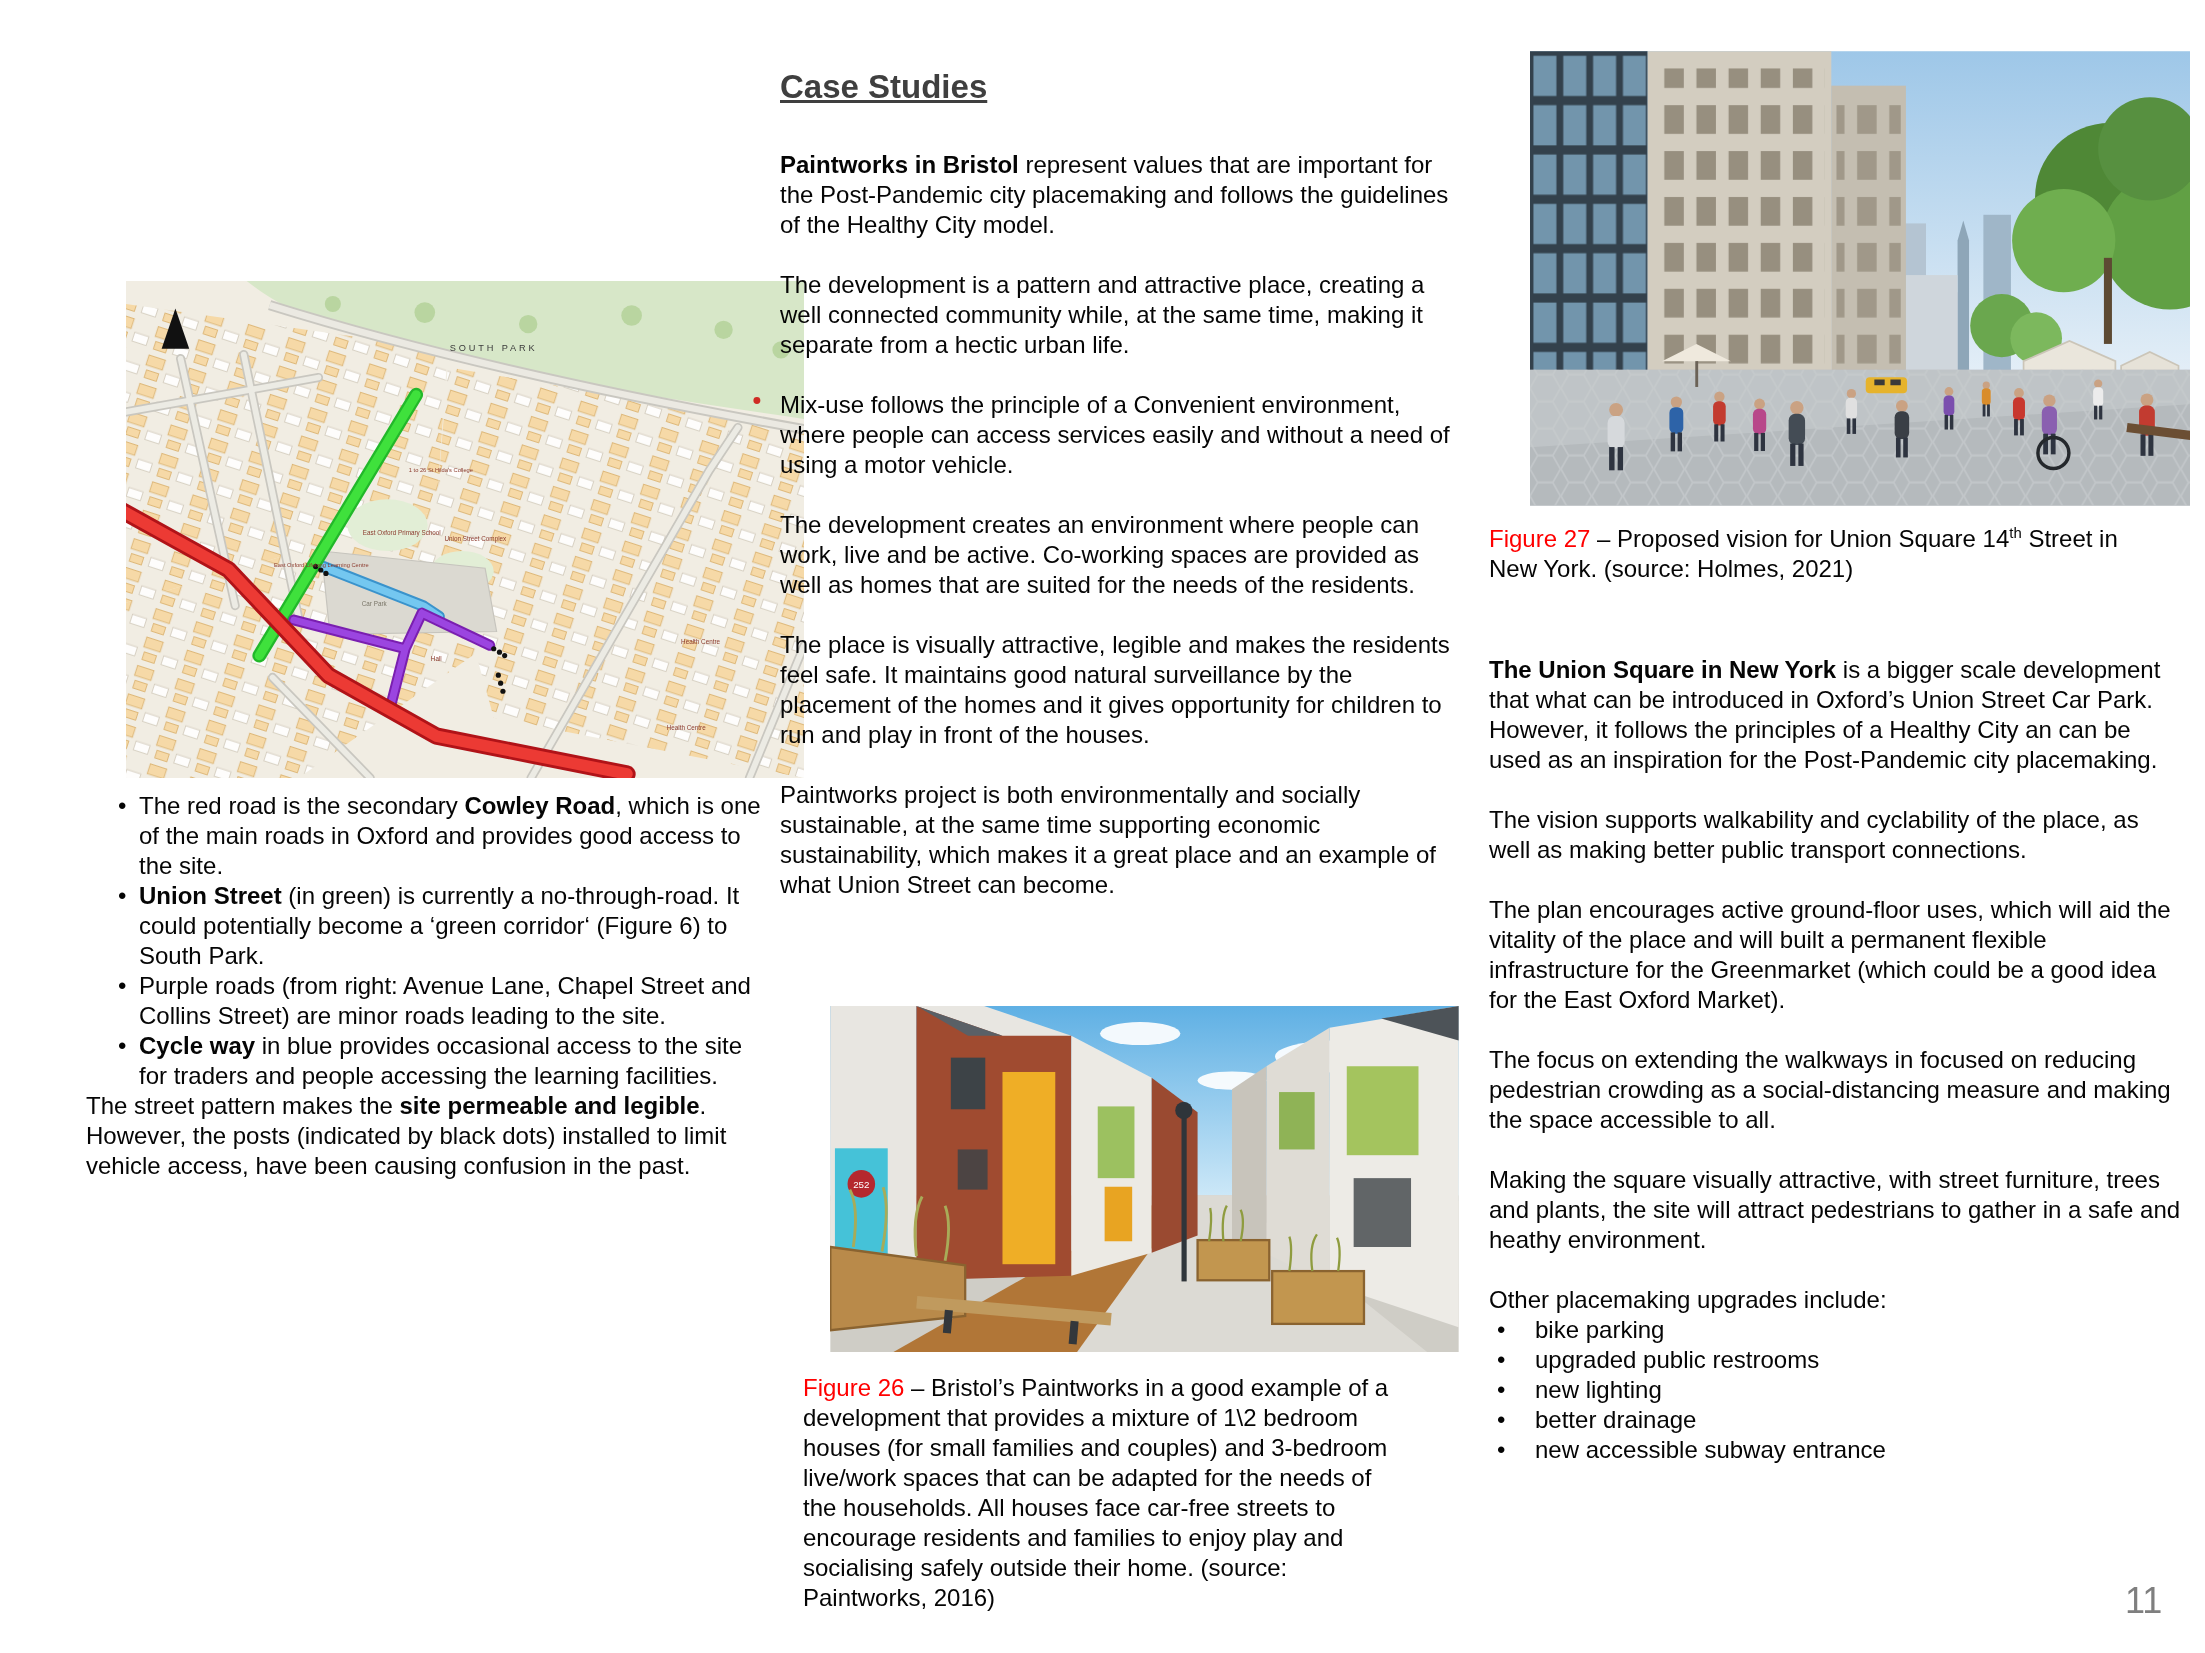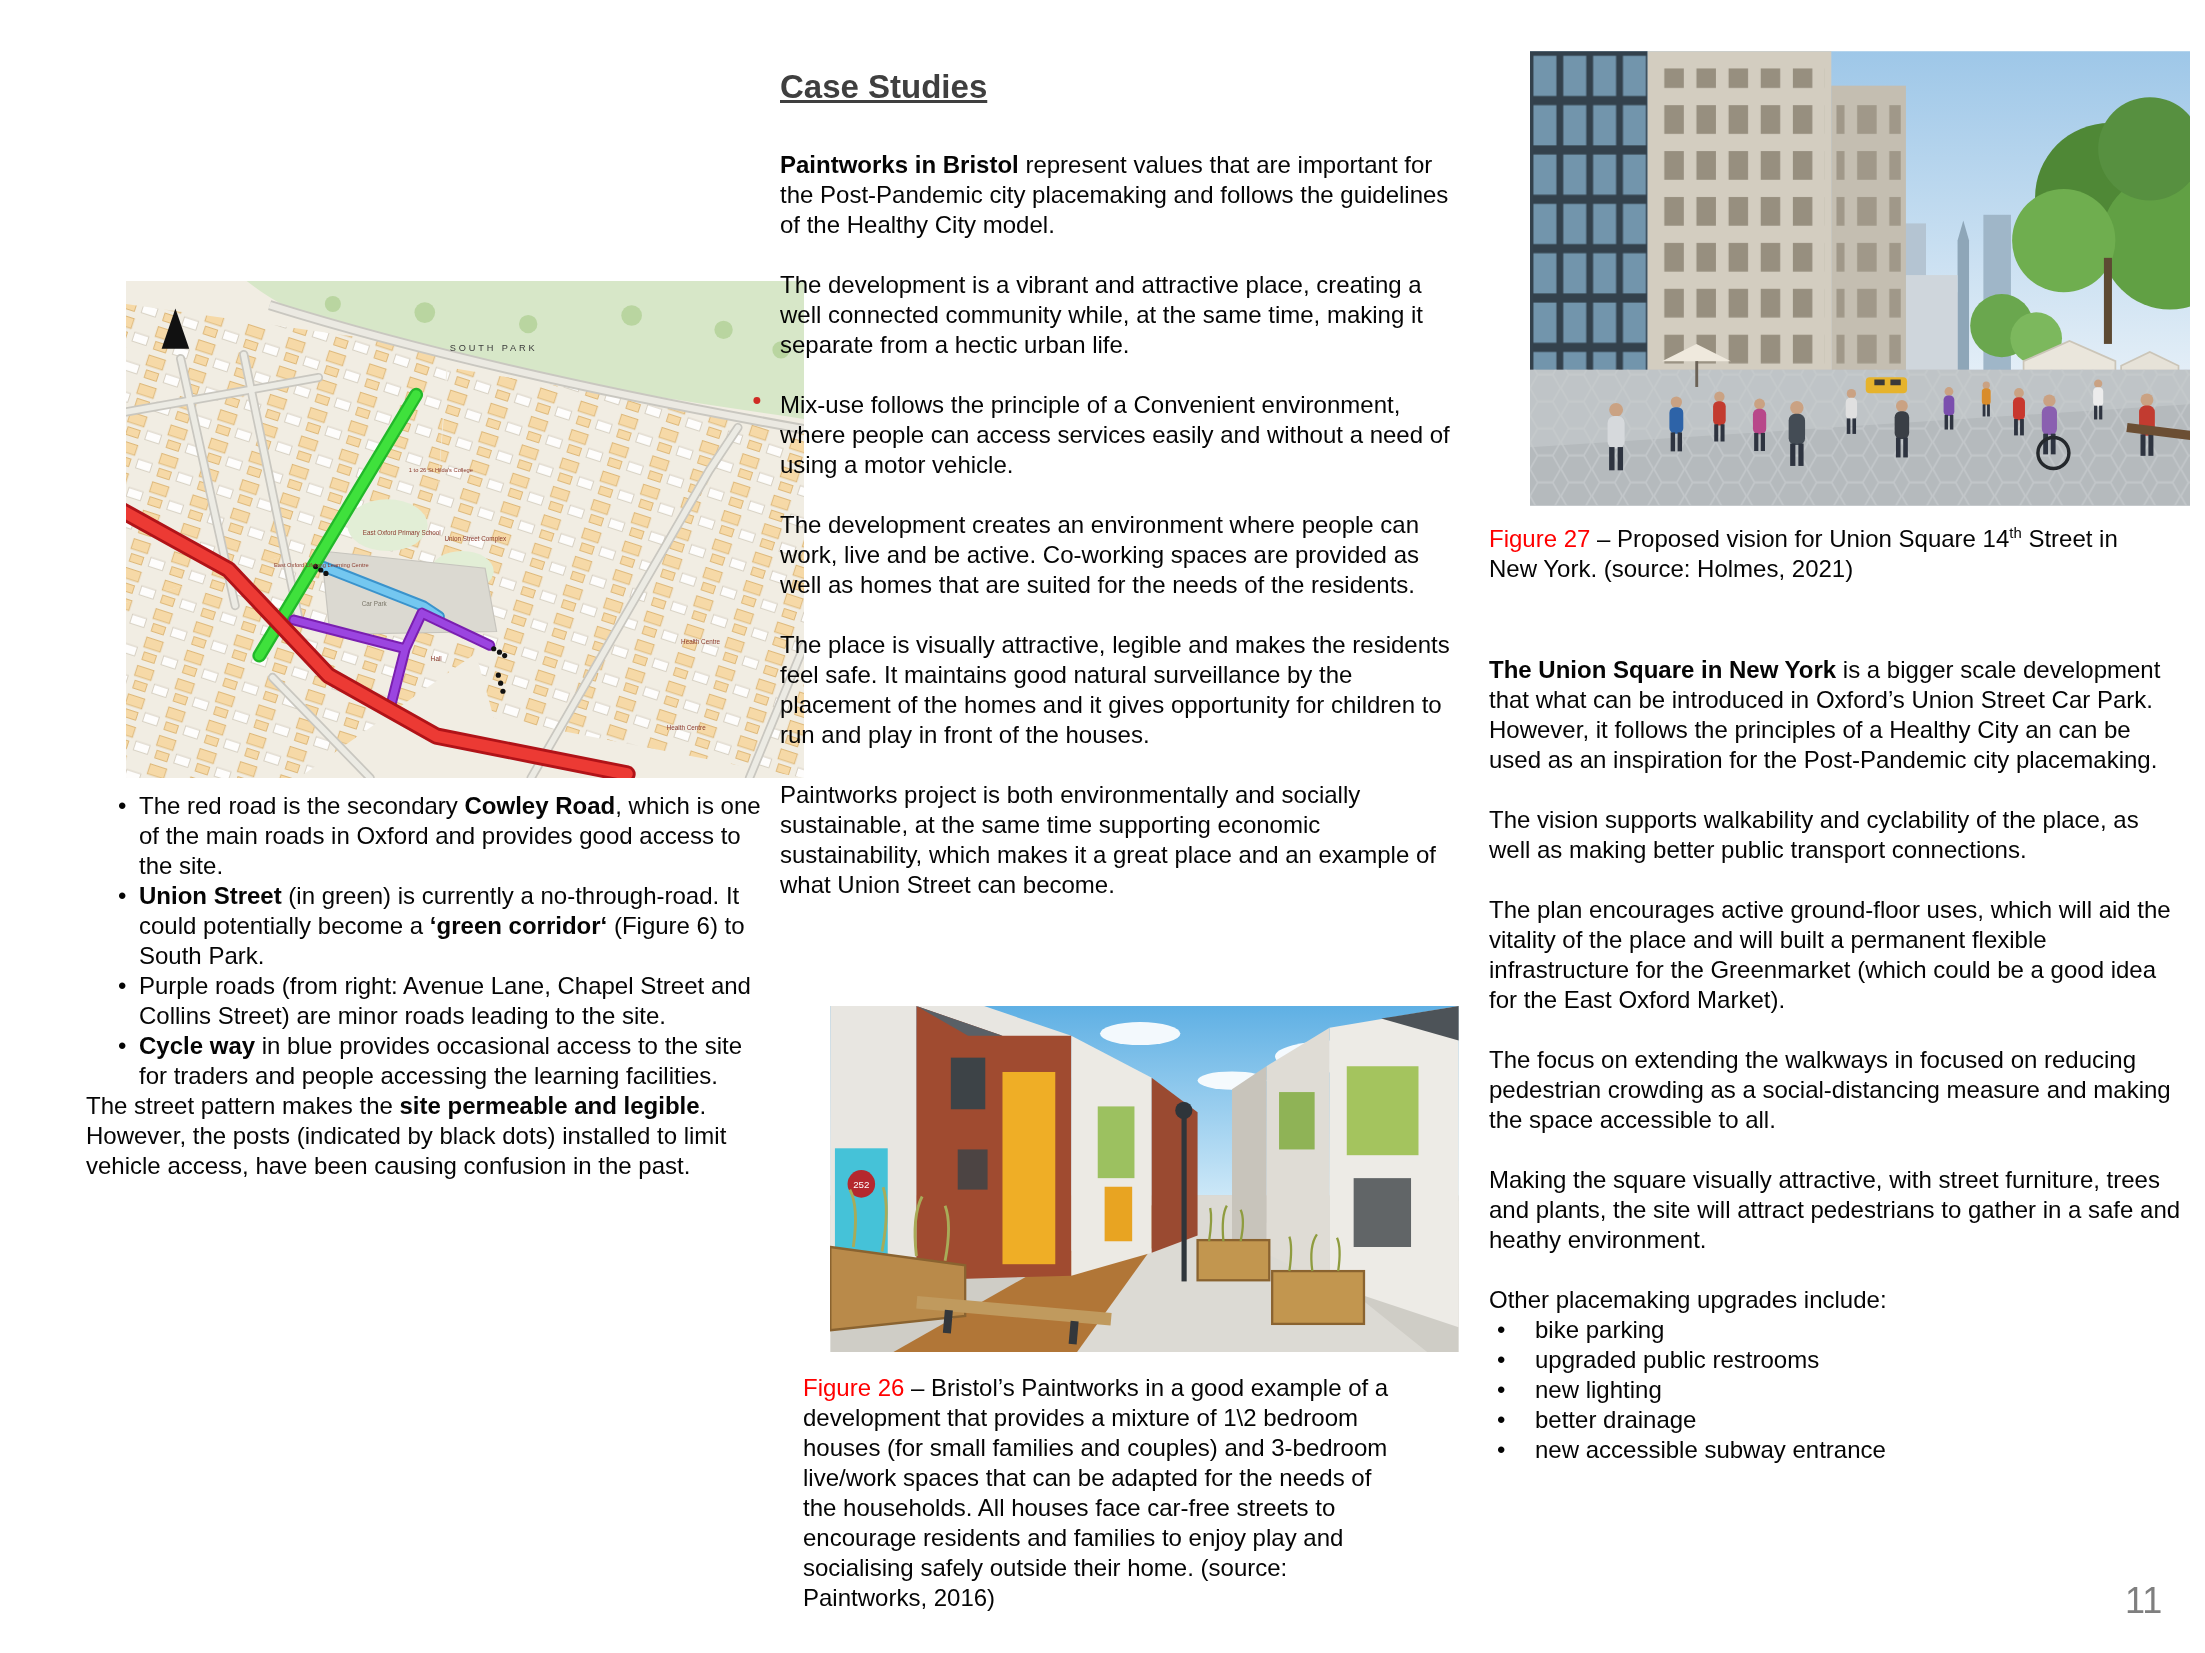--- a/index.html
+++ b/index.html
@@ -112,31 +112,31 @@
         <text x="432" y="566" font-size="11" fill="#7a7668">Car Park</text>
         <text x="540" y="662" font-size="11" fill="#8c3b2e">Hall</text>
         <text x="1000" y="632" font-size="11" fill="#8c3b2e">Health Centre</text>
         <text x="975" y="782" font-size="11" fill="#8c3b2e">Health Centre</text>
       </g>
     </svg>
   </figure>
 
   <div class="abs body-text" style="left:86px;top:791px;width:689px;">
     <div class="bullet"><span>The red road is the secondary </span><span style="font-weight: 700;">Cowley Road</span><span>, which is one of the main roads in Oxford and provides good access to the site.</span></div>
-    <div class="bullet"><span style="font-weight: 700;">Union Street</span><span> (in green) is currently a no-through-road. It could potentially become a </span><span style="font-weight: 700; text-align: center;">‘green corridor‘</span><span> (Figure 6) to South Park.</span></div>
+    <div class="bullet"><span style="font-weight: 700;">Union Street</span><span> (in green) is currently a no-through-road. It could potentially become a </span><span style="font-weight: 400; text-align: center;">‘green corridor‘</span><span> (Figure 6) to South Park.</span></div>
     <div class="bullet"><span>Purple roads (from right: Avenue Lane, Chapel Street and Collins Street) are minor roads leading to the site.</span></div>
     <div class="bullet"><span style="font-weight: 700;">Cycle way</span><span> in blue provides occasional access to the site for traders and people accessing the learning facilities.</span></div>
     <p style="margin:0;"><span>The street pattern makes the </span><span style="font-weight: 700;">site permeable and legible</span><span>. However, the posts (indicated by black dots) installed to limit vehicle access, have been causing confusion in the past.</span></p>
   </div>
 
   <h1 class="title abs" style="left:780px;top:68px;">Case Studies</h1>
 
   <div class="abs body-text" style="left:780px;top:150px;width:678px;">
     <p class="body-p"><span style="font-weight: 700;">Paintworks in Bristol</span><span> represent values that are important for the Post-Pandemic city  placemaking and follows the guidelines of the Healthy City model.</span></p>
-    <p class="body-p"><span>The development is a vibrant and attractive place, creating a well connected community while, at the same time, making it separate from a hectic urban life.</span></p>
+    <p class="body-p"><span>The development is a pattern and attractive place, creating a well connected community while, at the same time, making it separate from a hectic urban life.</span></p>
     <p class="body-p"><span>Mix-use follows the principle of a Convenient environment, where people can access services easily and without a need of using a motor vehicle.</span></p>
     <p class="body-p"><span>The development creates an environment where people can work, live and be active. Co-working spaces are provided as well as homes that are suited for the needs of the residents.</span></p>
     <p class="body-p"><span>The place is visually attractive, legible and makes the residents feel safe. It maintains good natural surveillance by the placement of the homes and it gives opportunity for children to run and play in front of the houses.</span></p>
     <p class="body-p"><span>Paintworks project is both environmentally and socially sustainable, at the same time supporting economic sustainability, which makes it a great place and an example of what Union Street can become.</span></p>
   </div>
 
   <figure class="abs" style="left:790px;top:1006px;width:629px;height:346px;">
     <svg viewBox="0 0 1095 603" width="629" height="346">
       <defs>
         <linearGradient id="sky26" x1="0" y1="0" x2="0" y2="1">

